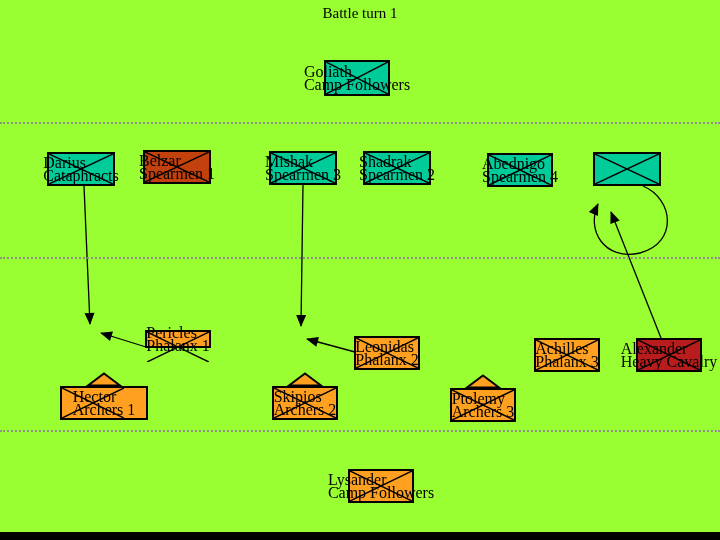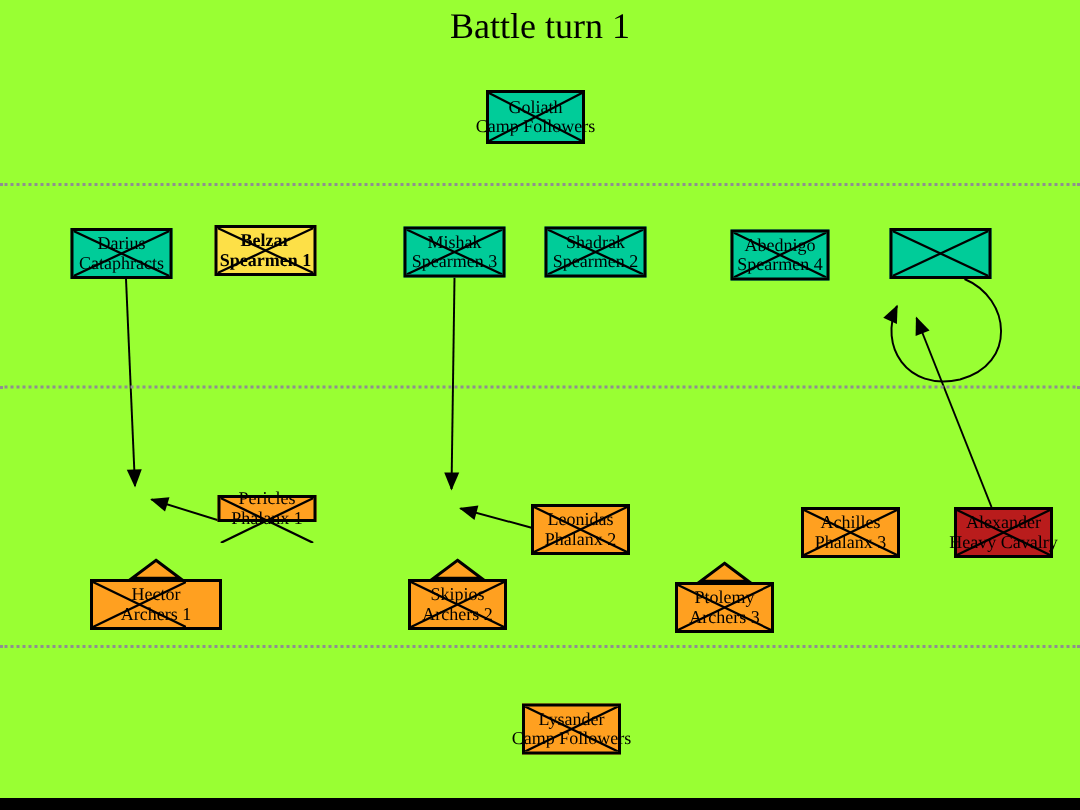--- a/index.html
+++ b/index.html
@@ -10,21 +10,21 @@
     overflow: hidden;
     font-family: "Liberation Serif", "DejaVu Serif", serif;
     background: #99FF33;
   }
   .title {
     position: absolute;
     top: 5px;
     left: 0;
     width: 100%;
     text-align: center;
-    font-size: 24px;
+    font-size: 15px;
     color: #000;
   }
   .divider {
     position: absolute;
     left: 0;
     width: 100%;
     height: 0;
     border-top: 2px dotted #8F8F8F;
   }
   #movement-layer {
@@ -41,22 +41,21 @@
     position: absolute;
     left: 0;
     top: 0;
     display: block;
   }
   .unit .label {
     position: absolute;
     left: 50%;
     top: 50%;
     transform: translate(-50%, -50%);
-    text-align: center;
-    font-size: 12px;
+    font-size: 16px;
     line-height: 13px;
     white-space: nowrap;
     color: #000;
   }
   .unit .label span { display: block; }
   .unit .tri {
     position: absolute;
     left: 50%;
     top: -1px;
     transform: translate(-50%, -100%);
@@ -110,21 +109,21 @@
       <div class="unit" style="left: 47px; top: 152px; width: 68px; height: 34px; background: rgb(0, 204, 153); border-color: rgb(0, 0, 0);">
         <svg class="cross" width="64" height="30">
           <line x1="0" y1="0" x2="64" y2="30" stroke="#000000" stroke-width="1.5"></line>
           <line x1="0" y1="30" x2="64" y2="0" stroke="#000000" stroke-width="1.5"></line>
         </svg>
         <div class="label">
           <span>Darius</span>
           <span>Cataphracts</span>
         </div>
       </div>
-      <div class="unit" style="left: 143px; top: 150px; width: 68px; height: 34px; background: #fde047; border-color: rgb(0, 0, 0); font-weight: bold;">
+      <div class="unit" style="left: 143px; top: 150px; width: 68px; height: 34px; background: #c2410c; border-color: rgb(0, 0, 0);">
         <svg class="cross" width="64" height="30">
           <line x1="0" y1="0" x2="64" y2="30" stroke="#000000" stroke-width="1.5"></line>
           <line x1="0" y1="30" x2="64" y2="0" stroke="#000000" stroke-width="1.5"></line>
         </svg>
         <div class="label">
           <span>Belzar</span>
           <span>Spearmen 1</span>
         </div>
       </div>
       <div class="unit" style="left: 269px; top: 151px; width: 68px; height: 34px; background: rgb(0, 204, 153); border-color: rgb(0, 0, 0);">

